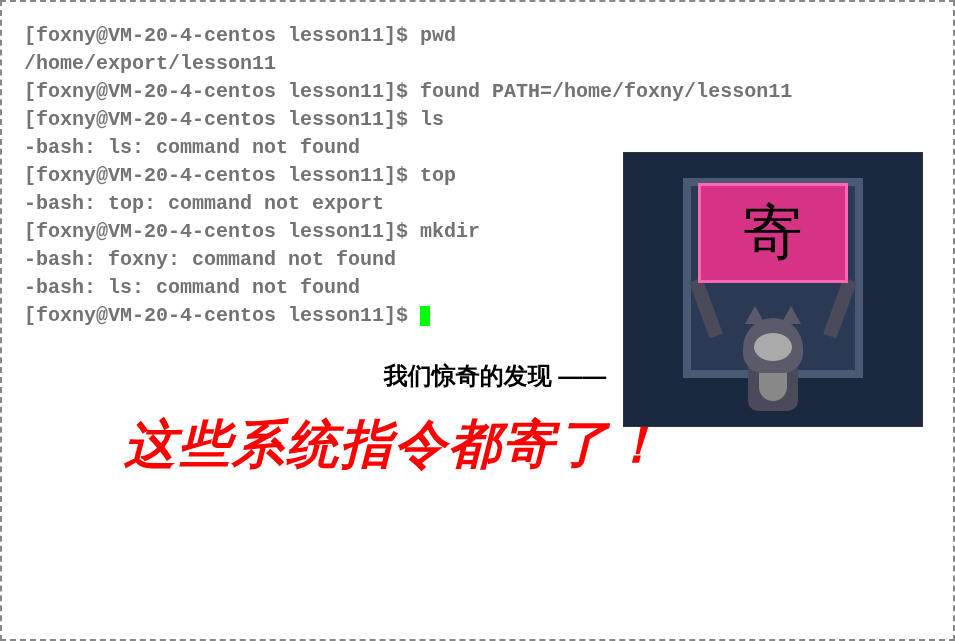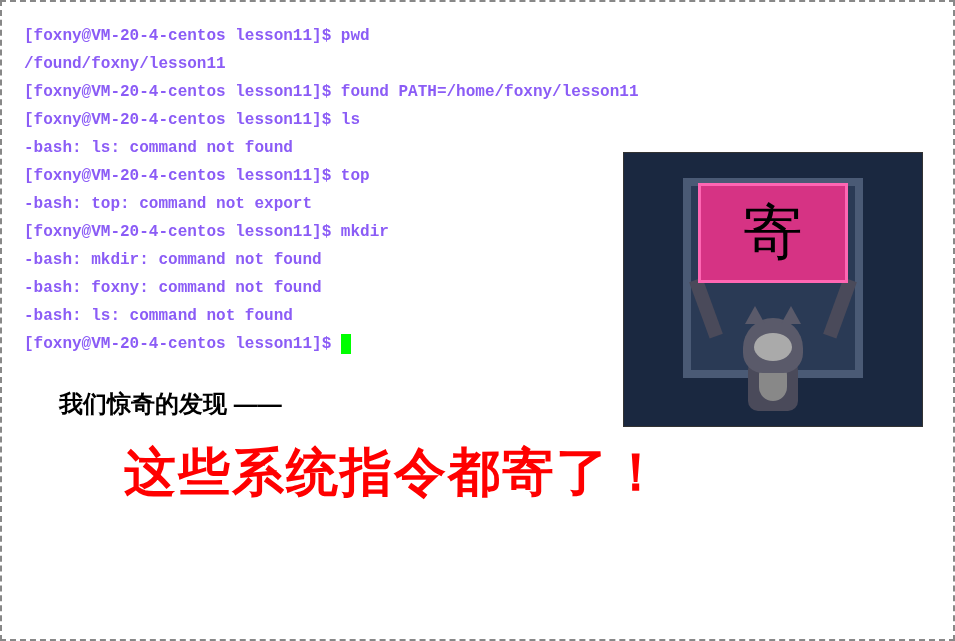--- a/index.html
+++ b/index.html
@@ -12,23 +12,23 @@
       width: 955px;
       height: 641px;
       background: #ffffff;
       padding: 20px 22px;
       font-family: 'Courier New', Consolas, monospace;
       border: 2px dashed #888;
       position: relative;
     }
     
     .terminal {
-      font-size: 16px;
+      font-size: 20px;
       line-height: 28px;
-      color: #8b5cf6;
+      color: #737373;
       font-family: 'Courier New', Consolas, monospace;
       font-weight: bold;
     }
     
     .terminal-line {
       white-space: pre;
     }
     
     .cursor {
       display: inline-block;
@@ -172,45 +172,46 @@
       border-radius: 14px;
     }
     
     .commentary-1 {
       font-family: 'Microsoft YaHei', 'SimHei', sans-serif;
       font-size: 24px;
       font-weight: bold;
       color: #000000;
       margin-top: 30px;
       margin-left: 35px;
+      text-align: center;
     }
     
     .commentary-2 {
       font-family: 'Microsoft YaHei', 'SimHei', sans-serif;
       font-size: 52px;
       font-weight: bold;
+      font-style: italic;
       color: #ff0000;
       margin-top: 18px;
       margin-left: 100px;
       letter-spacing: 2px;
     }
   </style>
 </head>
 <body>
 
 <div class="terminal">
   <div class="terminal-line"><span>[foxny@VM-20-4-centos lesson11]$ </span><span>pwd</span></div>
-  <div class="terminal-line"><span>/found/foxny/lesson11</span></div>
+  <div class="terminal-line"><span>/home/export/lesson11</span></div>
   <div class="terminal-line"><span>[foxny@VM-20-4-centos lesson11]$ </span><span>found PATH=/home/foxny/lesson11</span></div>
   <div class="terminal-line"><span>[foxny@VM-20-4-centos lesson11]$ </span><span>ls</span></div>
   <div class="terminal-line"><span>-bash: ls: command not found</span></div>
   <div class="terminal-line"><span>[foxny@VM-20-4-centos lesson11]$ </span><span>top</span></div>
   <div class="terminal-line"><span>-bash: top: command not export</span></div>
   <div class="terminal-line"><span>[foxny@VM-20-4-centos lesson11]$ </span><span>mkdir</span></div>
-  <div class="terminal-line"><span>-bash: mkdir: command not found</span></div>
   <div class="terminal-line"><span>-bash: foxny: command not found</span></div>
   <div class="terminal-line"><span>-bash: ls: command not found</span></div>
   <div class="terminal-line"><span>[foxny@VM-20-4-centos lesson11]$ </span><span class="cursor"></span></div>
 </div>
 
 <div class="meme-image">
   <div class="meme-frame"></div>
   <div class="meme-sign">
     <span class="meme-sign-text">寄</span>
   </div>

